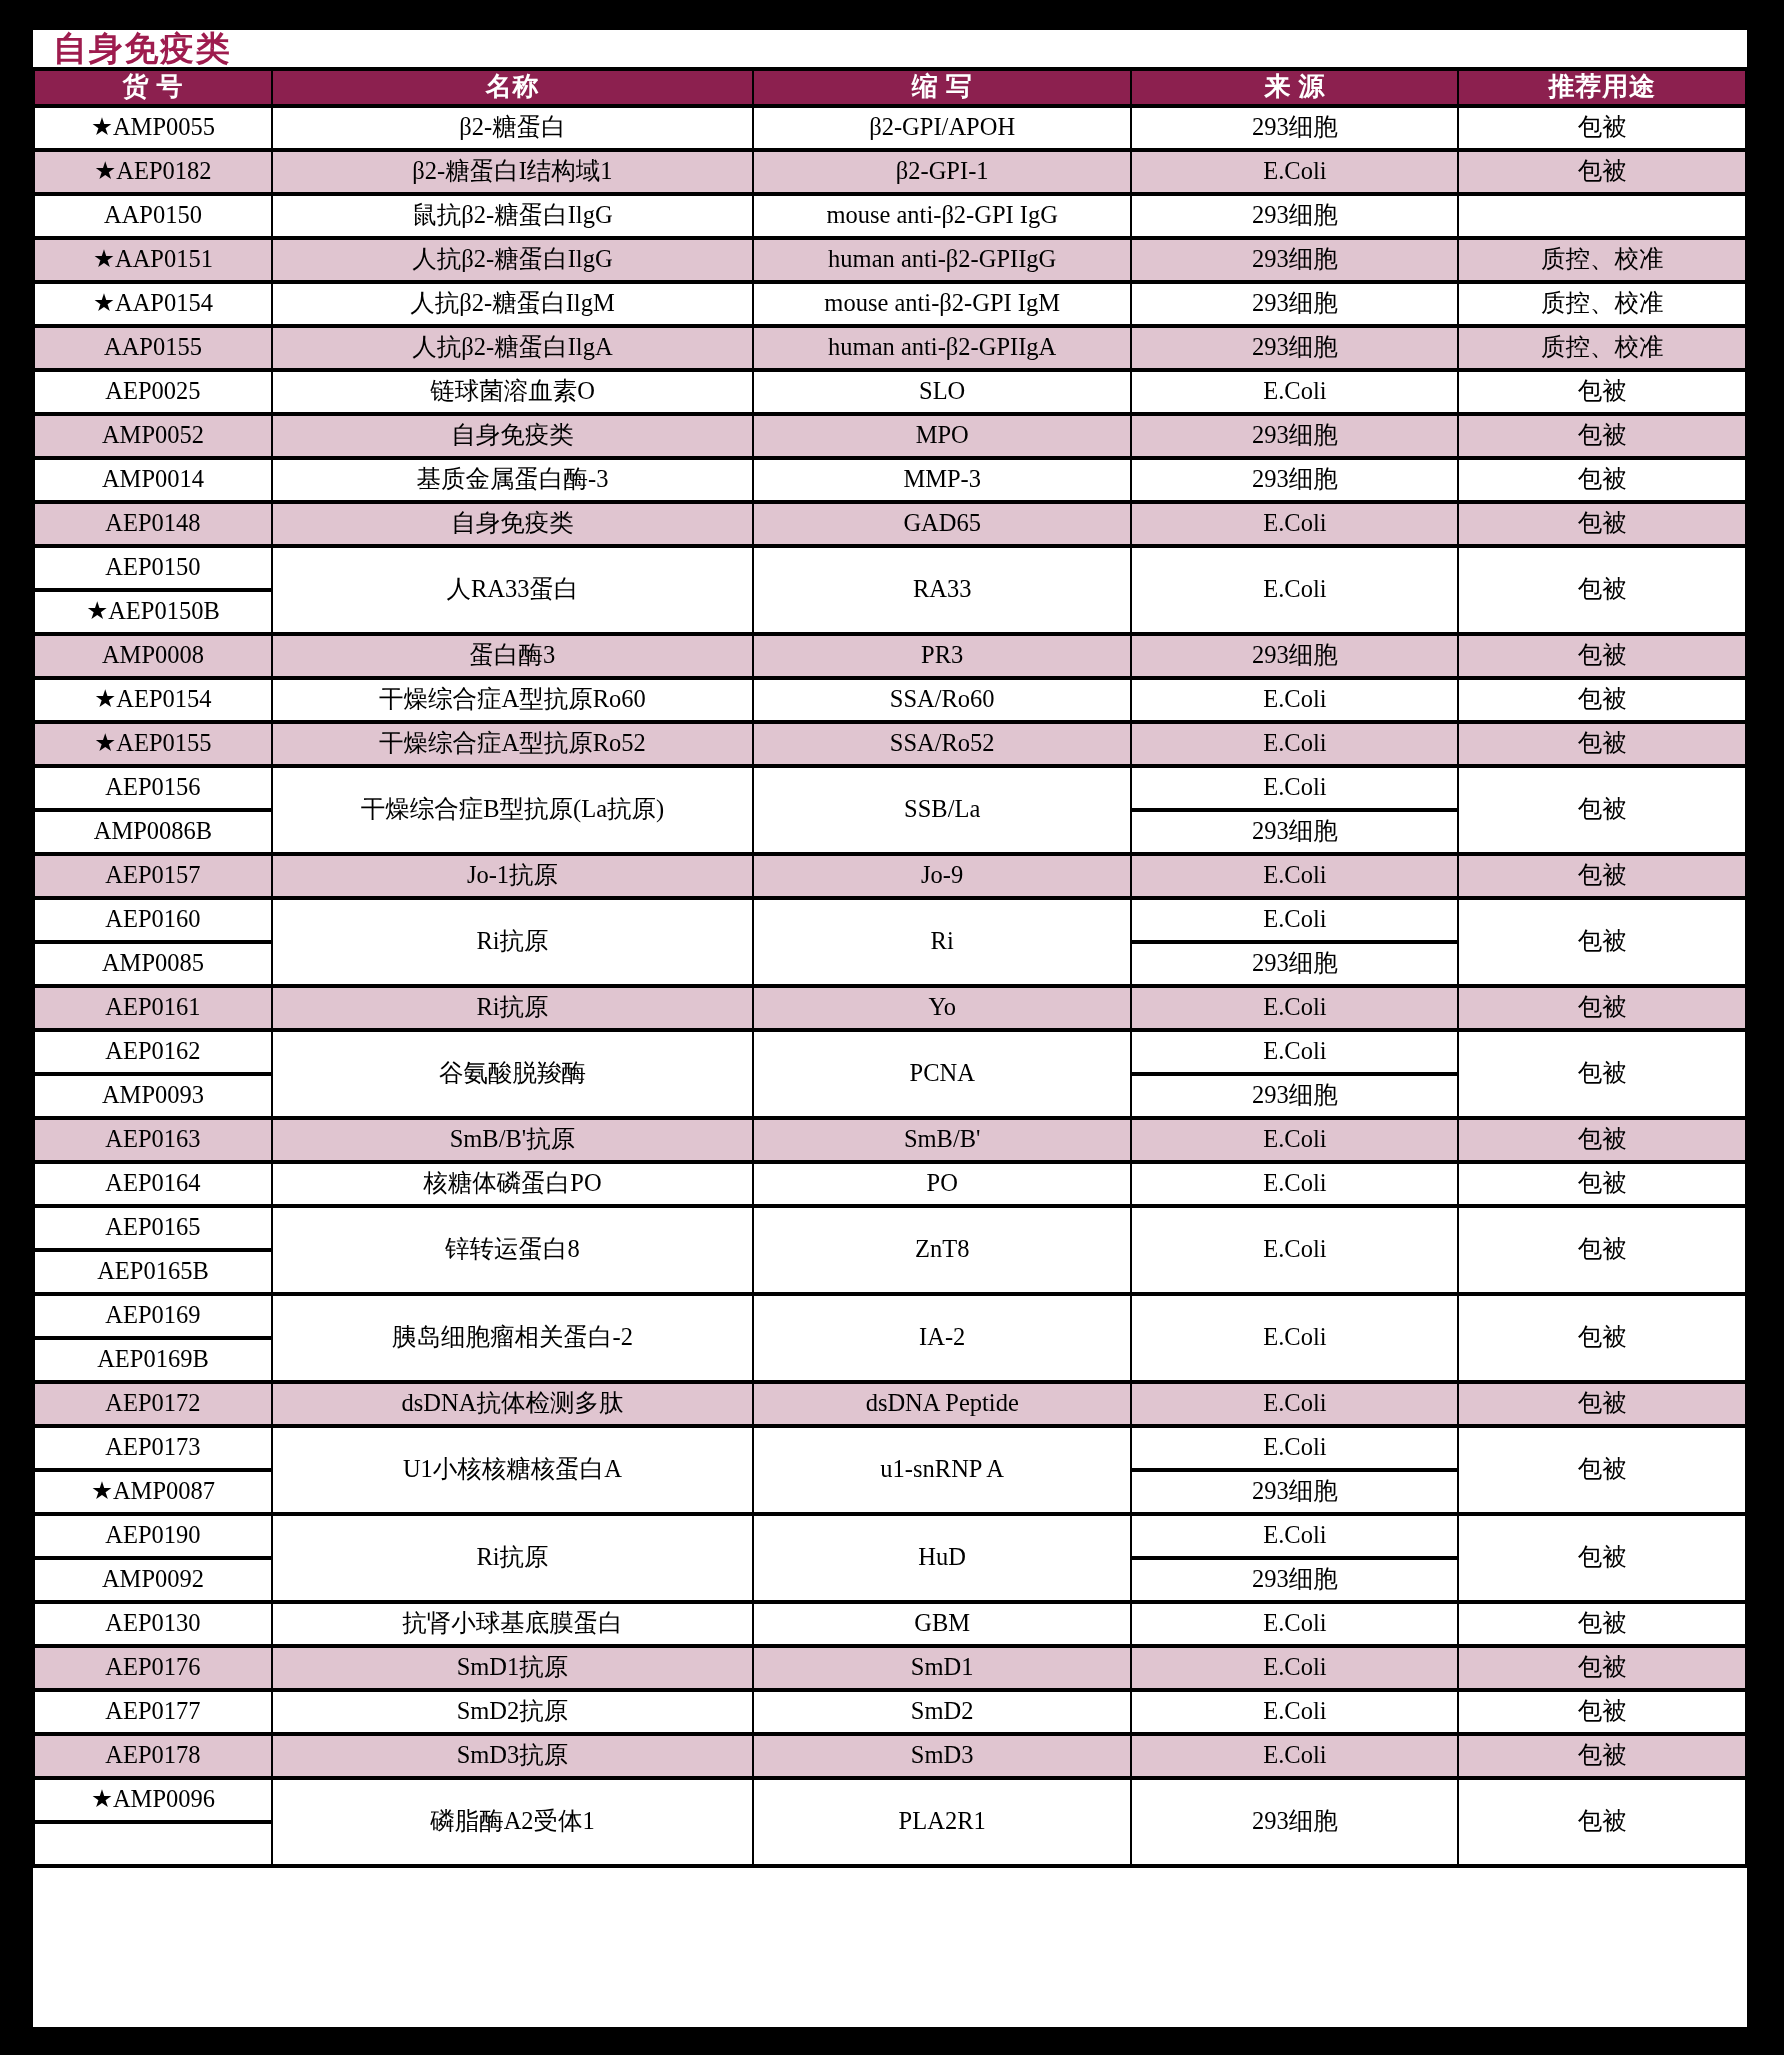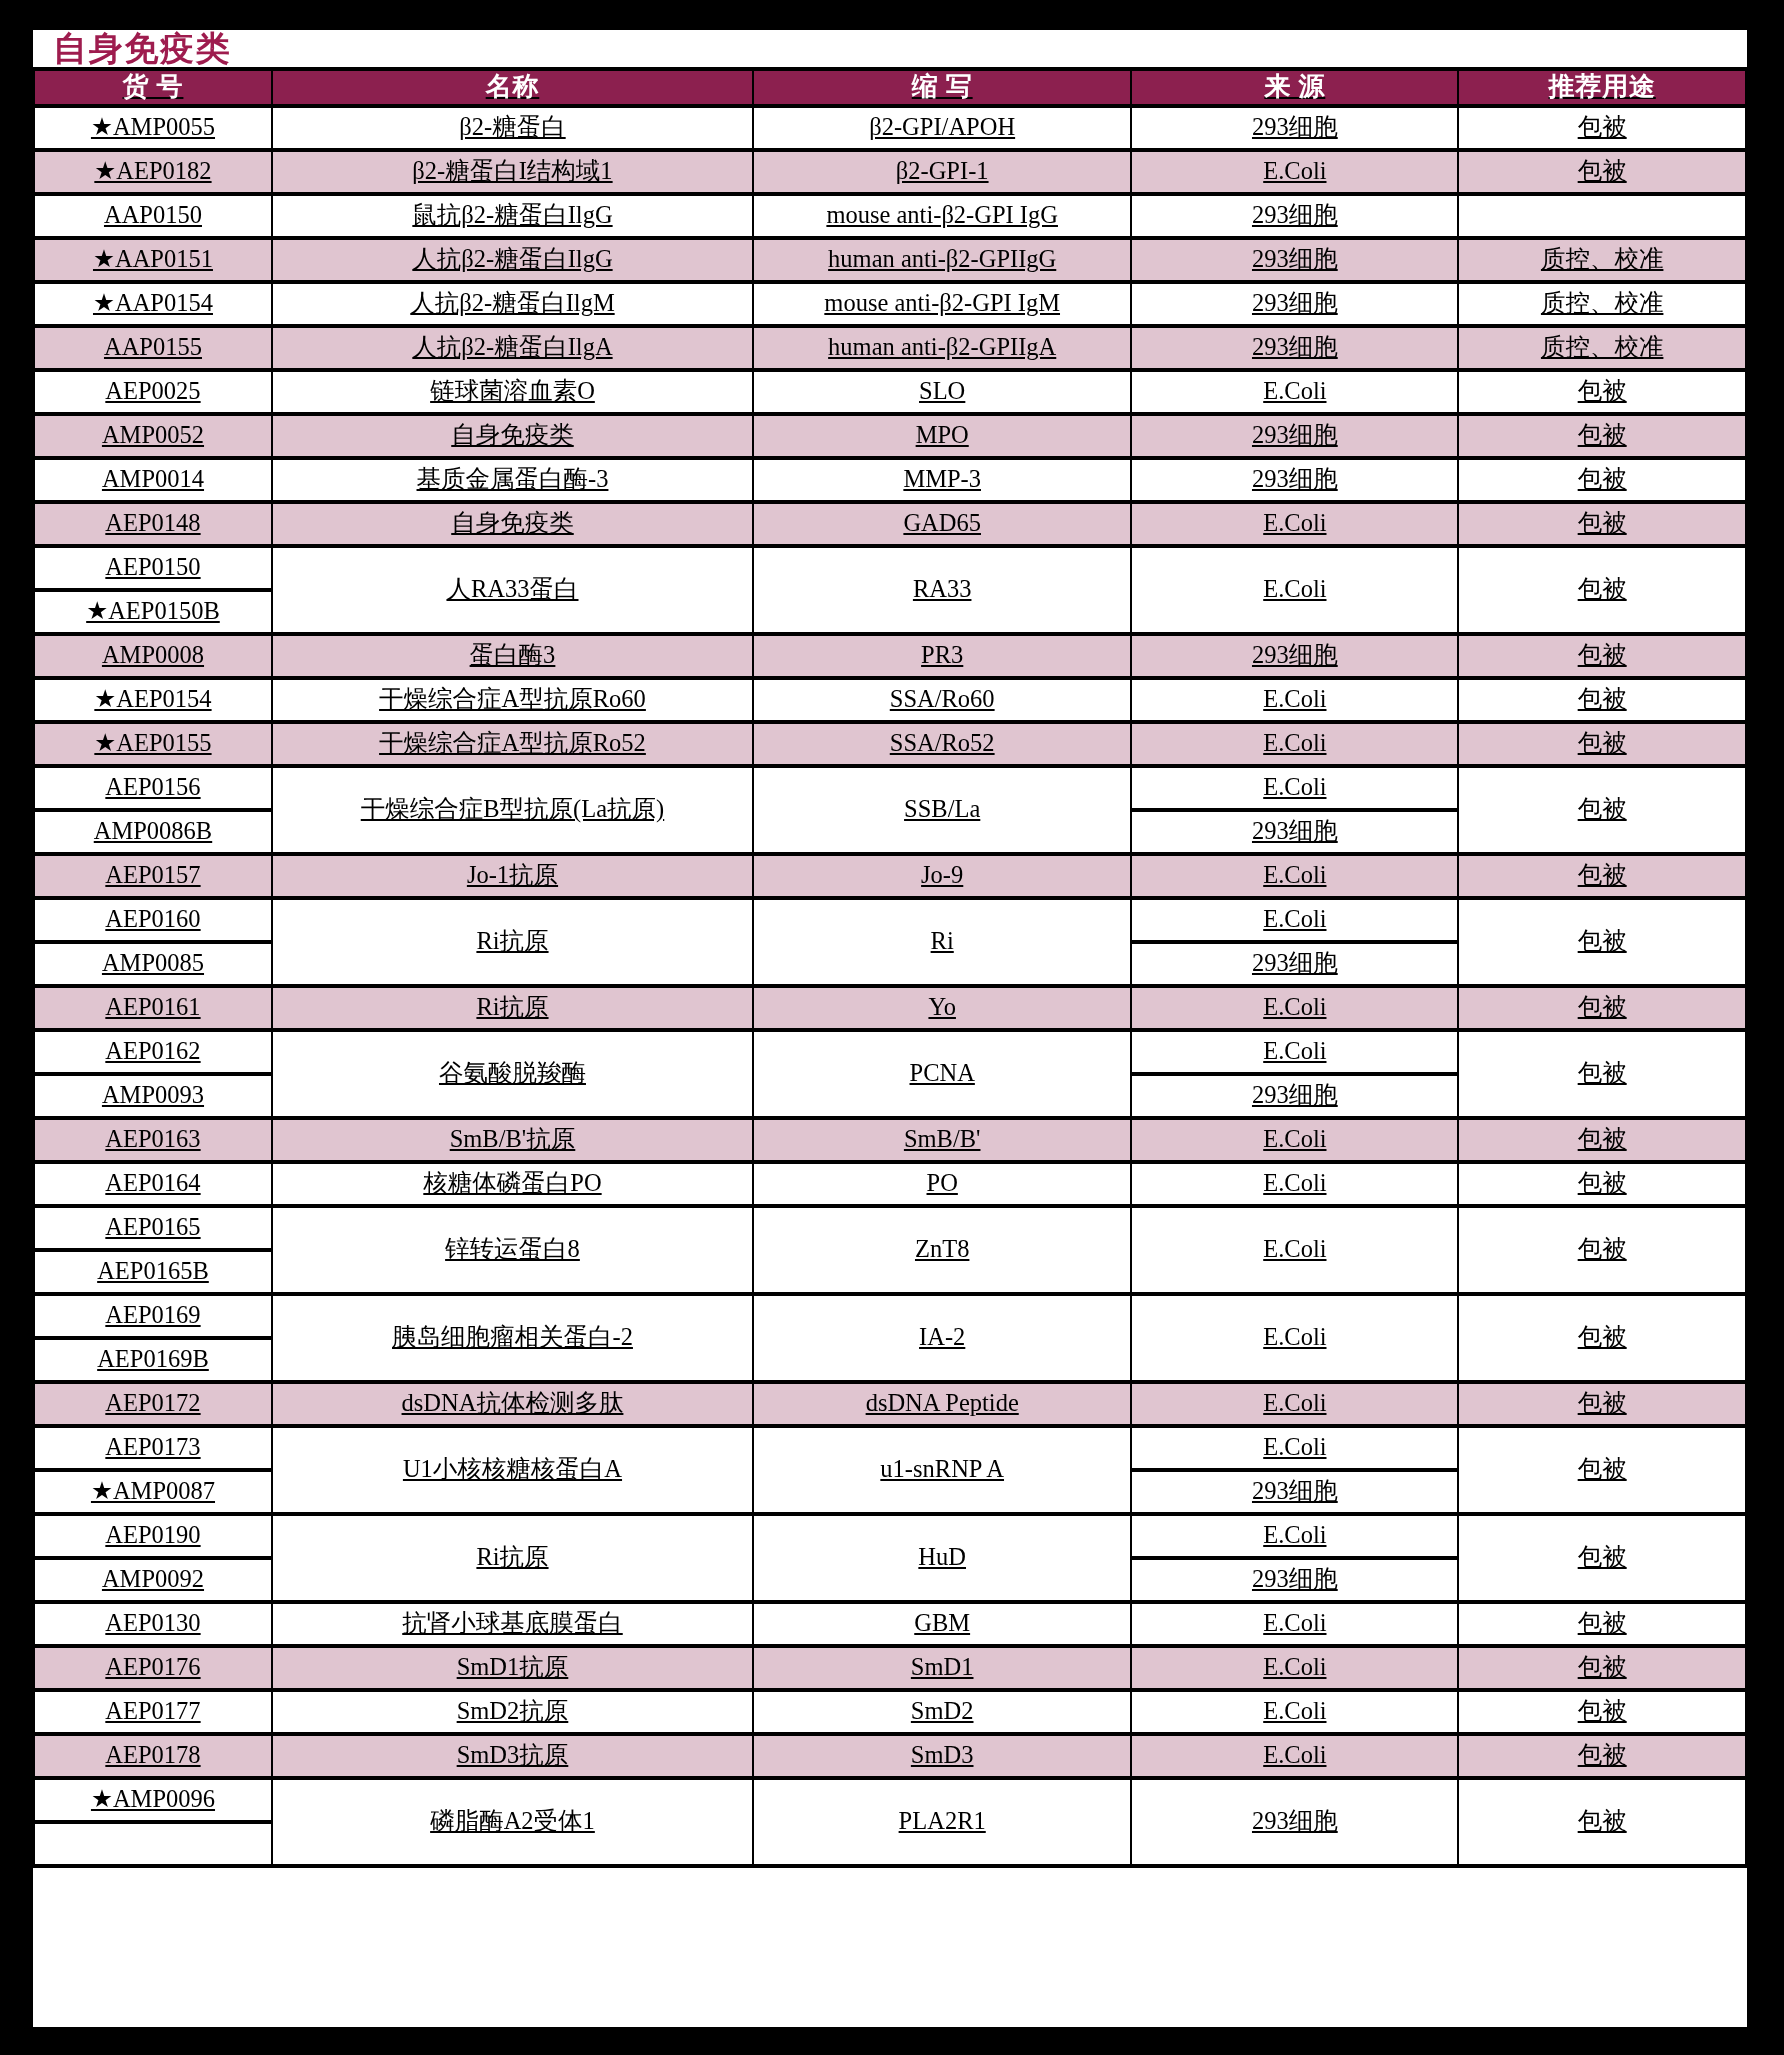--- a/index.html
+++ b/index.html
@@ -38,21 +38,20 @@
     font-size: 34px;
     font-weight: bold;
     color: var(--title-color);
     letter-spacing: 1.7px;
     white-space: nowrap;
   }
   table.catalog {
     border-collapse: collapse;
     width: 100%;
     table-layout: fixed;
-    text-decoration: underline;
   }
   table.catalog th, table.catalog td {
     border: 2.5px solid var(--border);
     border-top-width: 4.2px;
     border-bottom-width: 4.2px;
     text-align: center;
     vertical-align: middle;
     padding: 0;
     overflow: hidden;
     font-size: 24.5px;

